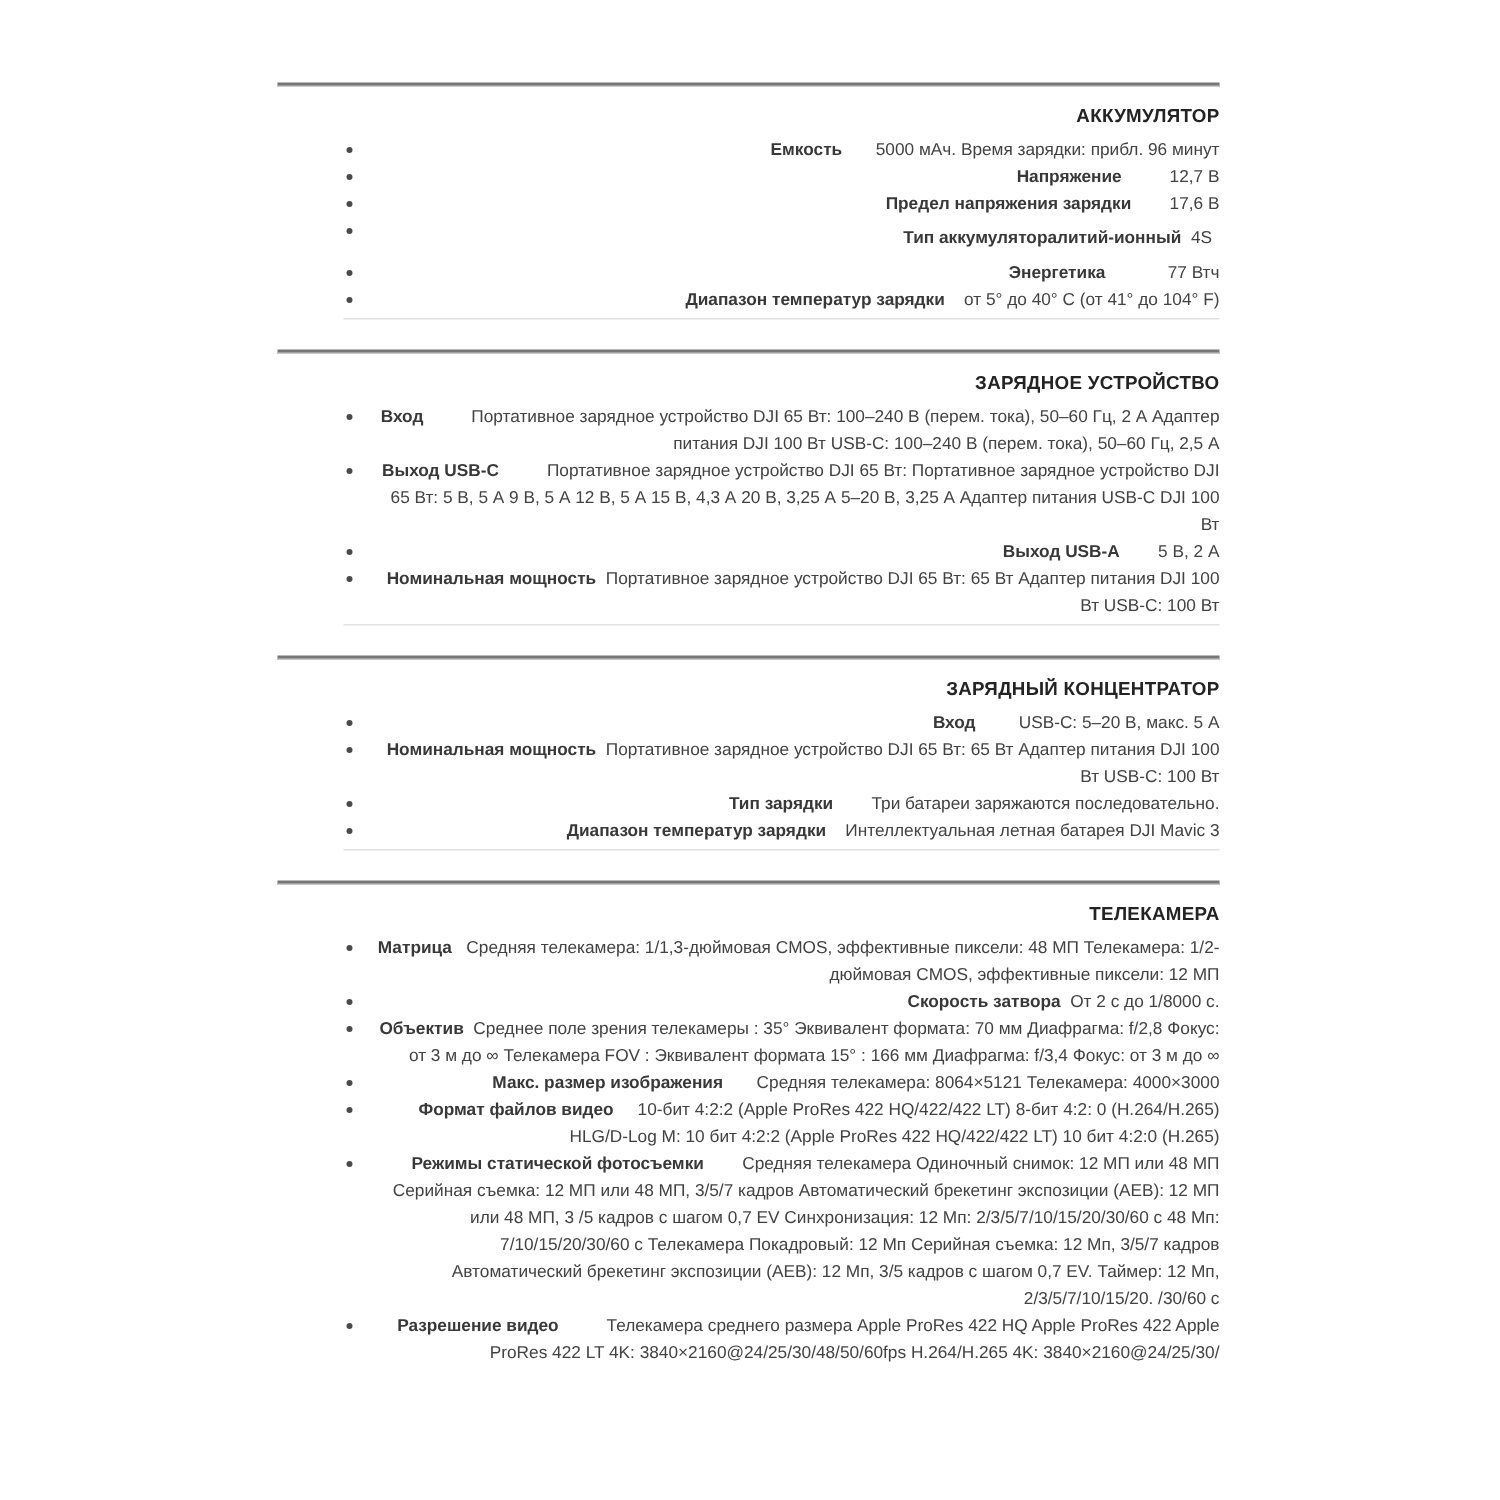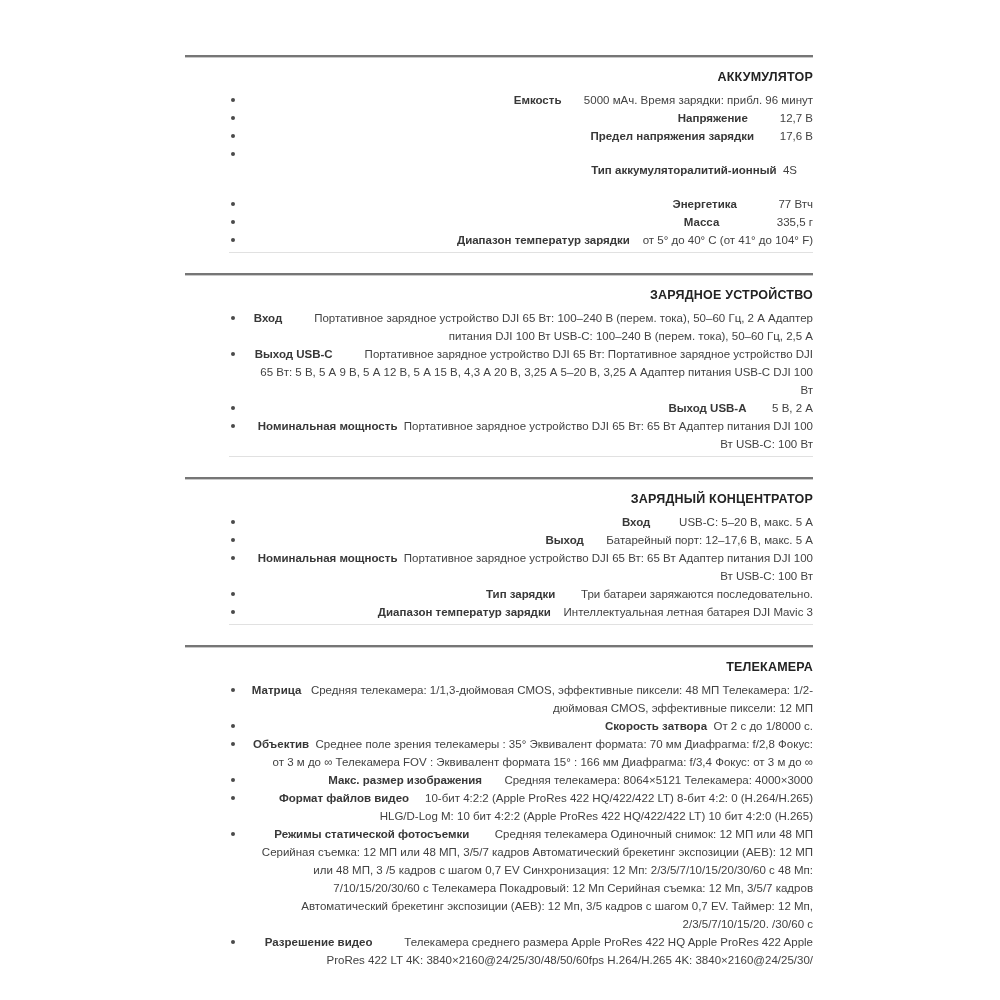--- a/index.html
+++ b/index.html
@@ -86,29 +86,25 @@
       <div class="item">
         <span class="bullet"></span>
         <p class="txt" style="margin:0"><b>Напряжение</b><span>          12,7 В</span></p>
       </div>
       <div class="item">
         <span class="bullet"></span>
         <p class="txt" style="margin:0"><b>Предел напряжения зарядки</b><span>        17,6 В</span></p>
       </div>
       <div class="item">
         <span class="bullet"></span>
-        <p class="txt" style="margin:16px"><b>Тип аккумуляторалитий-ионный</b><span>  4S</span></p>
+        <p class="txt" style="margin:5px"><b>Тип аккумуляторалитий-ионный</b><span>  4S</span></p>
       </div>
       <div class="item">
         <span class="bullet"></span>
         <p class="txt" style="margin:0"><b>Энергетика</b><span>             77 Втч</span></p>
-      </div>
-      <div class="item">
-        <span class="bullet"></span>
-        <p class="txt" style="margin:0"><b>Масса</b><span>                  335,5 г</span></p>
       </div>
       <div class="item">
         <span class="bullet"></span>
         <p class="txt" style="margin:0"><b>Диапазон температур зарядки</b><span>    от 5° до 40° C (от 41° до 104° F)</span></p>
       </div>
     </div>
     <div class="endrule"></div>
   </div>
 
   <div class="section">
@@ -135,24 +131,20 @@
     <div class="endrule"></div>
   </div>
 
   <div class="section">
     <div class="rule"></div>
     <div class="section-title">ЗАРЯДНЫЙ КОНЦЕНТРАТОР</div>
     <div class="items">
       <div class="item">
         <span class="bullet"></span>
         <p class="txt" style="margin:0"><b>Вход</b><span>         USB-C: 5–20 В, макс. 5 А</span></p>
-      </div>
-      <div class="item">
-        <span class="bullet"></span>
-        <p class="txt" style="margin:0"><b>Выход</b><span>       Батарейный порт: 12–17,6 В, макс. 5 А</span></p>
       </div>
       <div class="item">
         <span class="bullet"></span>
         <p class="txt" style="margin:0"><b>Номинальная мощность</b><span>  Портативное зарядное устройство DJI 65 Вт: 65 Вт Адаптер питания DJI 100 Вт USB-C: 100 Вт</span></p>
       </div>
       <div class="item">
         <span class="bullet"></span>
         <p class="txt" style="margin:0"><b>Тип зарядки</b><span>        Три батареи заряжаются последовательно.</span></p>
       </div>
       <div class="item">

